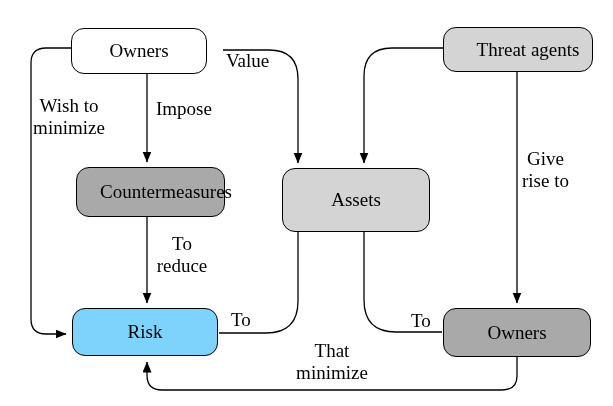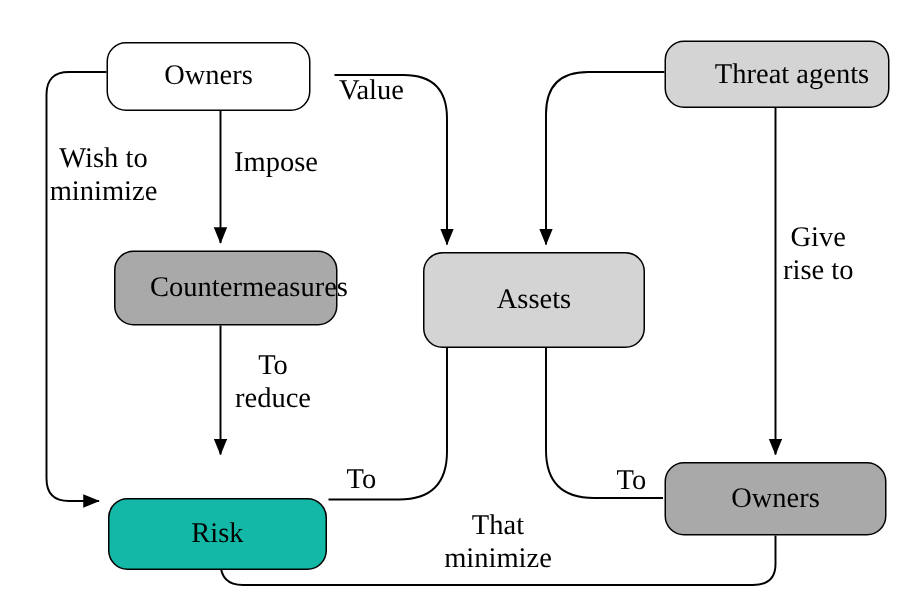--- a/index.html
+++ b/index.html
@@ -76,21 +76,21 @@
   </div>
 
   <div class="node n-countermeasures" style="background-color: rgb(169, 169, 169); padding-left: 31px;">
     <span>Countermeasures</span>
   </div>
 
   <div class="node n-assets" style="background-color: rgb(212, 212, 212);">
     <span>Assets</span>
   </div>
 
-  <div class="node n-risk" style="background-color: #14b8a6; margin-top: 24px;">
+  <div class="node n-risk" style="background-color: #7dd3fc;">
     <span>Risk</span>
   </div>
 
   <div class="node n-threats" style="background-color: rgb(169, 169, 169);">
     <span>Owners</span>
   </div>
 
   <div class="elabel l-wish-minimize">Wish to
 minimize</div>
   <div class="elabel l-impose">Impose</div>

